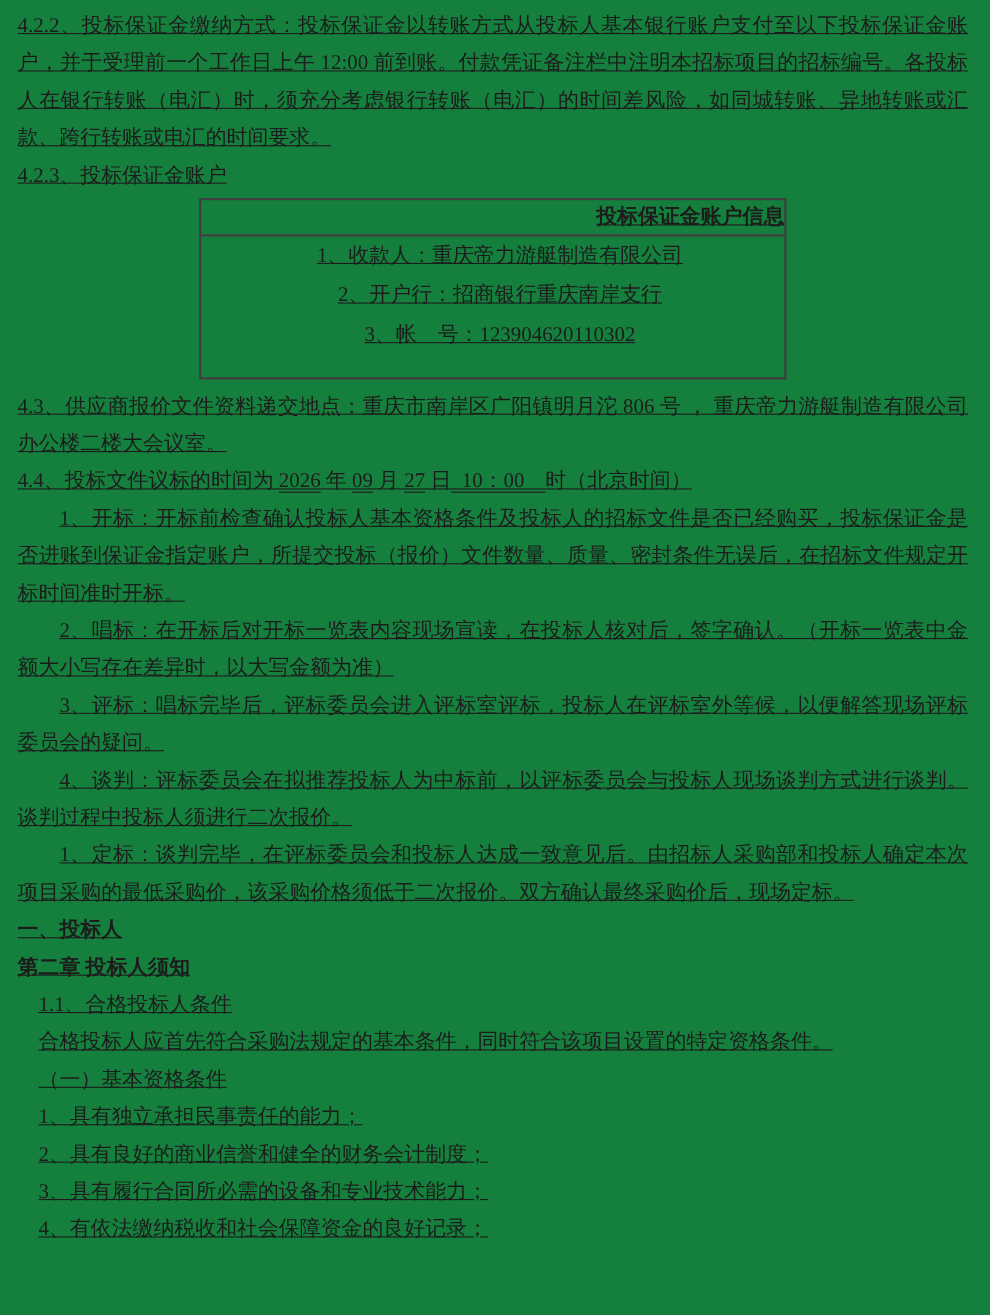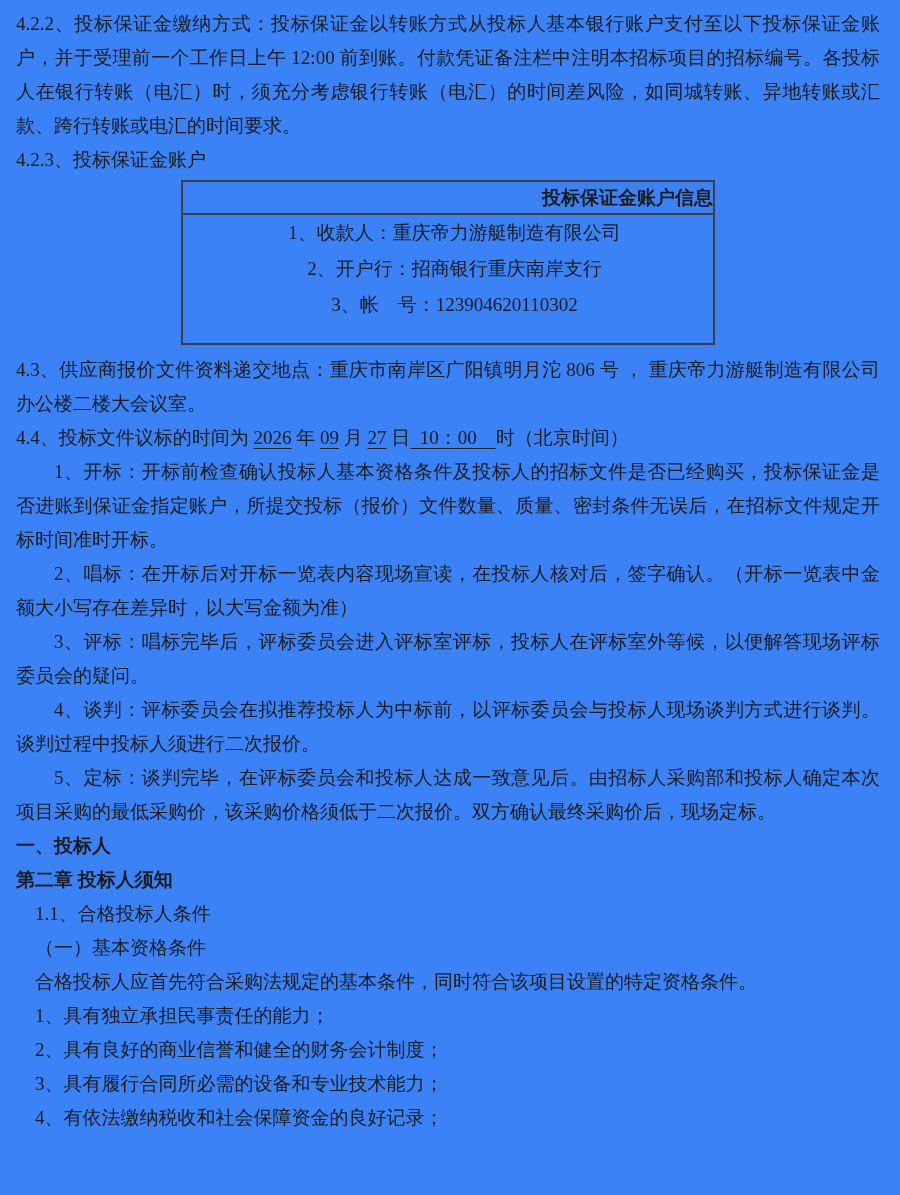--- a/index.html
+++ b/index.html
@@ -11,21 +11,22 @@
     overflow: hidden;
   }
   .page {
     box-sizing: border-box;
     width: 900px;
     height: 1195px;
     padding: 7px 20px 0 16px;
     font-family: "Liberation Serif", "DejaVu Serif", serif;
     font-size: 19px;
     color: #1c1c1c;
-    background: #3b82f6;
+    background: #15803d;
+    text-decoration: underline;
   }
   p.para {
     margin: 0;
     line-height: 34px;
     text-align: justify;
   }
   .indent2 { text-indent: 38px; }   
   .indent1 { text-indent: 19px; }   
   .bold { font-weight: bold; }
   .chapter {
@@ -81,30 +82,30 @@
 
   <p class="para">4.3、供应商报价文件资料递交地点：重庆市南岸区广阳镇明月沱 806 号 ， 重庆帝力游艇制造有限公司办公楼二楼大会议室。</p>
 
   <p class="para"><span class="pre">4.4、投标文件议标的时间为 </span><span class="u">2026</span><span class="pre"> 年 </span><span class="u">09</span><span class="pre"> 月 </span><span class="u">27</span><span class="pre"> 日</span><span class="u">  10：00    </span><span>时（北京时间）</span></p>
 
 
   <p class="para indent2">1、开标：开标前检查确认投标人基本资格条件及投标人的招标文件是否已经购买，投标保证金是否进账到保证金指定账户，所提交投标（报价）文件数量、质量、密封条件无误后，在招标文件规定开标时间准时开标。</p>
   <p class="para indent2">2、唱标：在开标后对开标一览表内容现场宣读，在投标人核对后，签字确认。（开标一览表中金额大小写存在差异时，以大写金额为准）</p>
   <p class="para indent2">3、评标：唱标完毕后，评标委员会进入评标室评标，投标人在评标室外等候，以便解答现场评标委员会的疑问。</p>
   <p class="para indent2">4、谈判：评标委员会在拟推荐投标人为中标前，以评标委员会与投标人现场谈判方式进行谈判。谈判过程中投标人须进行二次报价。</p>
-  <p class="para indent2">5、定标：谈判完毕，在评标委员会和投标人达成一致意见后。由招标人采购部和投标人确定本次项目采购的最低采购价，该采购价格须低于二次报价。双方确认最终采购价后，现场定标。</p>
+  <p class="para indent2">1、定标：谈判完毕，在评标委员会和投标人达成一致意见后。由招标人采购部和投标人确定本次项目采购的最低采购价，该采购价格须低于二次报价。双方确认最终采购价后，现场定标。</p>
 
   <p class="para bold">一、投标人</p>
 
   <p class="para chapter">第二章 投标人须知</p>
 
   <p class="para indent1">1.1、合格投标人条件</p>
 
+  <p class="para indent1 mt8">合格投标人应首先符合采购法规定的基本条件，同时符合该项目设置的特定资格条件。</p>
+
   <p class="para indent1">（一）基本资格条件</p>
-
-  <p class="para indent1 mt8">合格投标人应首先符合采购法规定的基本条件，同时符合该项目设置的特定资格条件。</p>
 
   <p class="para indent1">1、具有独立承担民事责任的能力；</p>
   <p class="para indent1">2、具有良好的商业信誉和健全的财务会计制度；</p>
   <p class="para indent1">3、具有履行合同所必需的设备和专业技术能力；</p>
   <p class="para indent1">4、有依法缴纳税收和社会保障资金的良好记录；</p>
 
 </div>
 
 </body></html>

